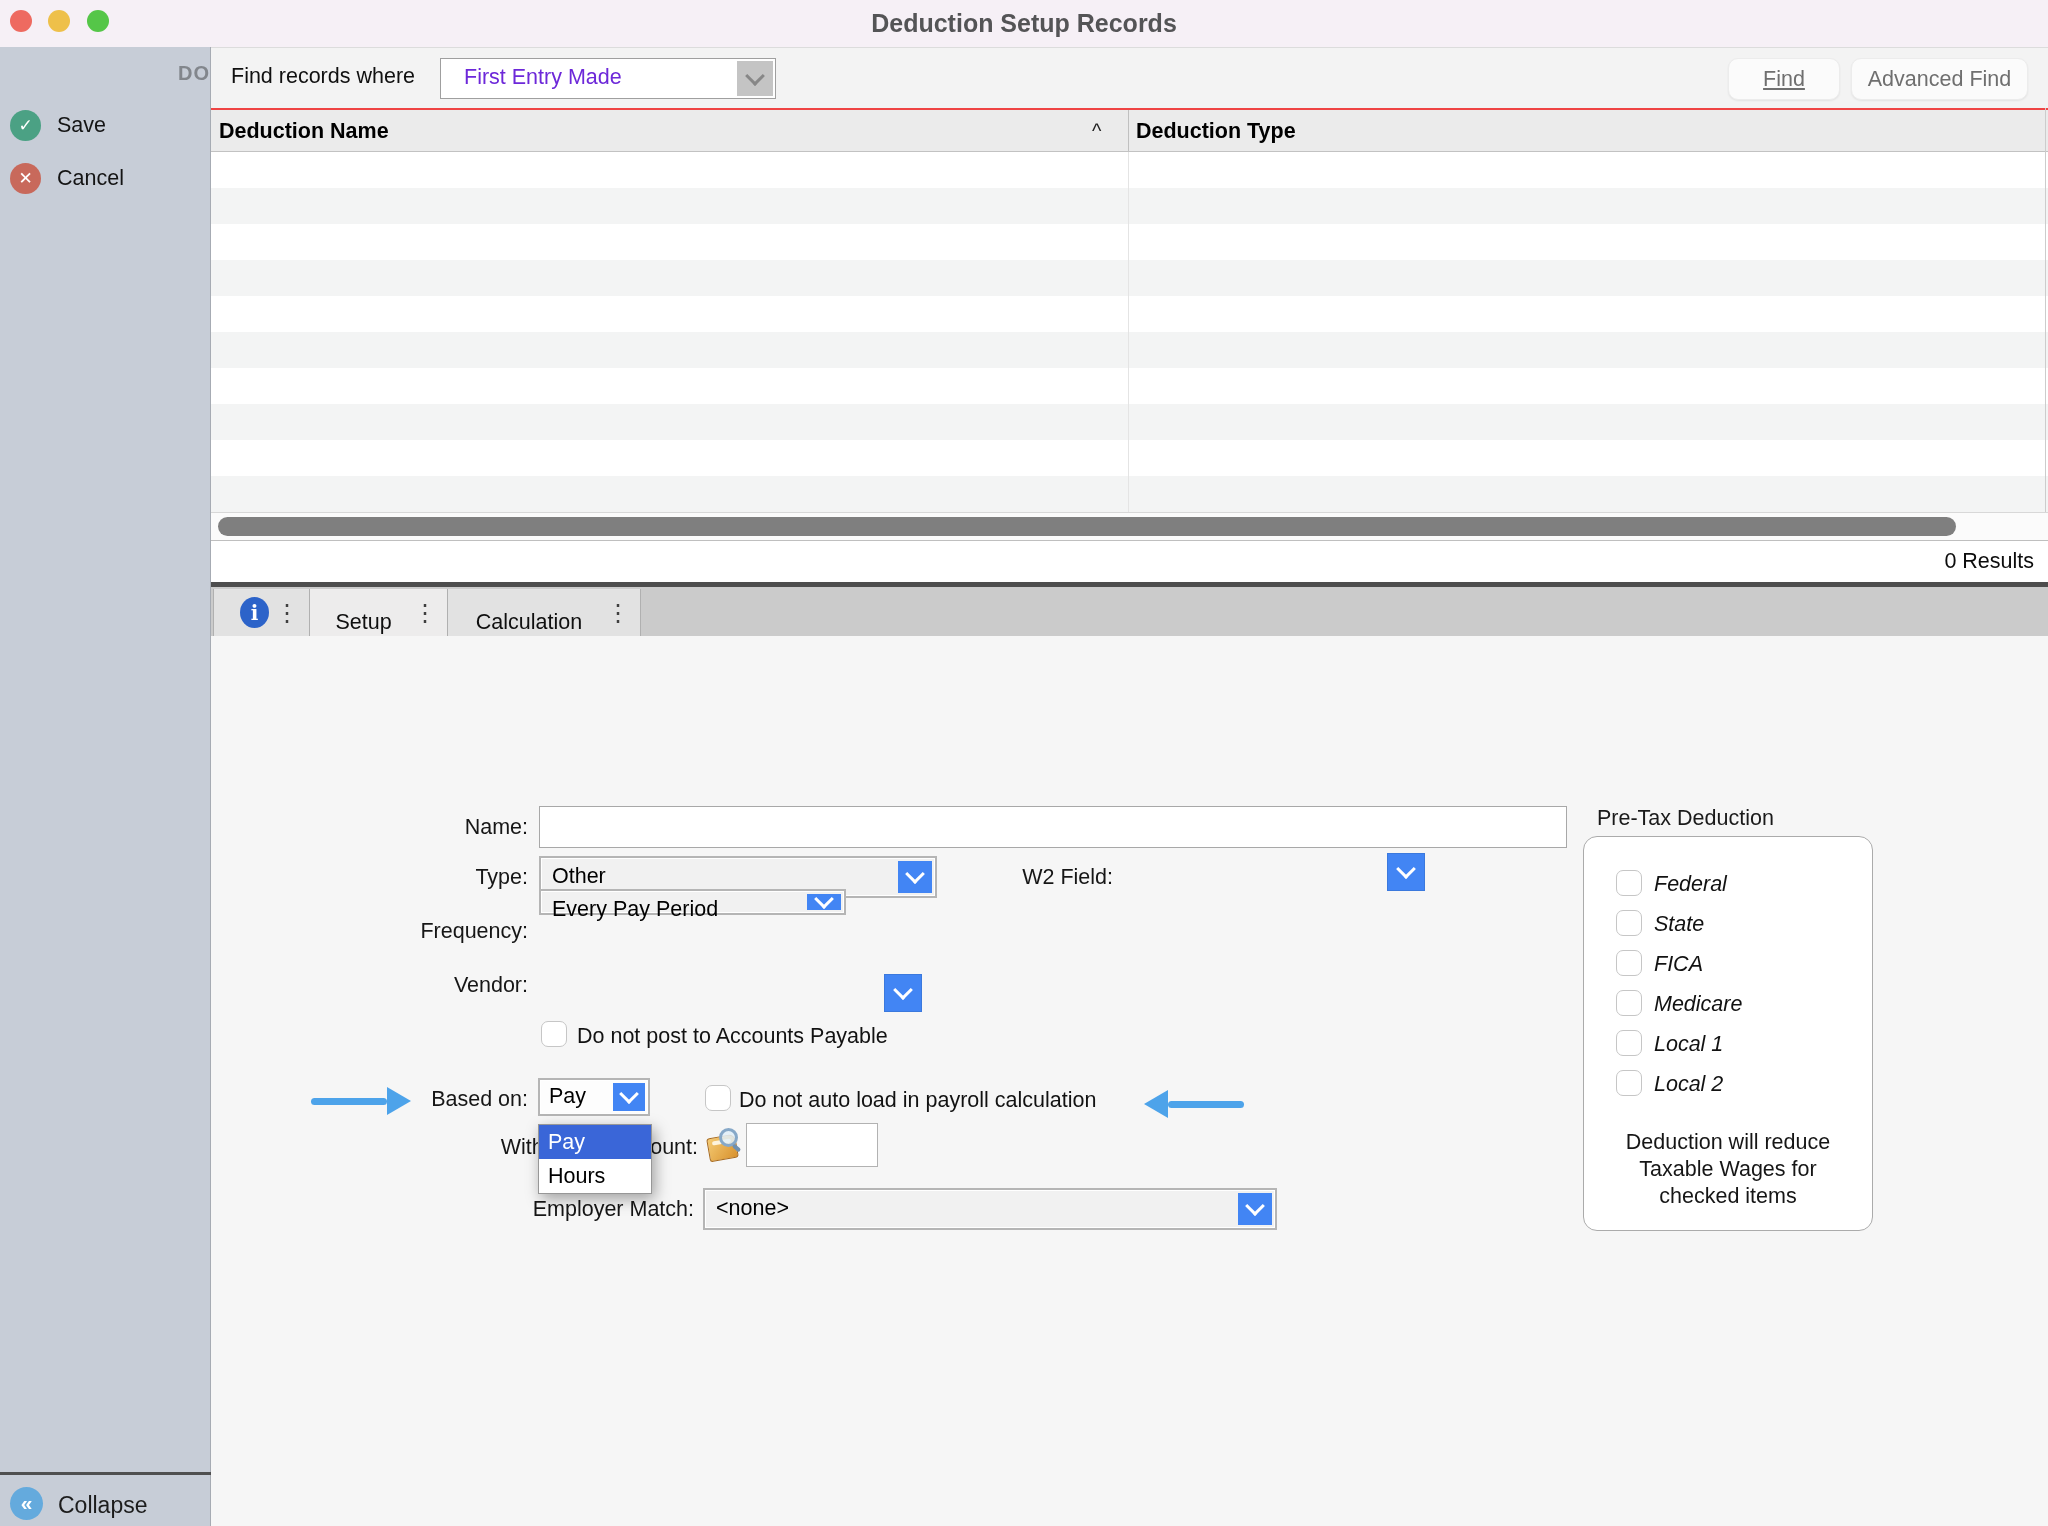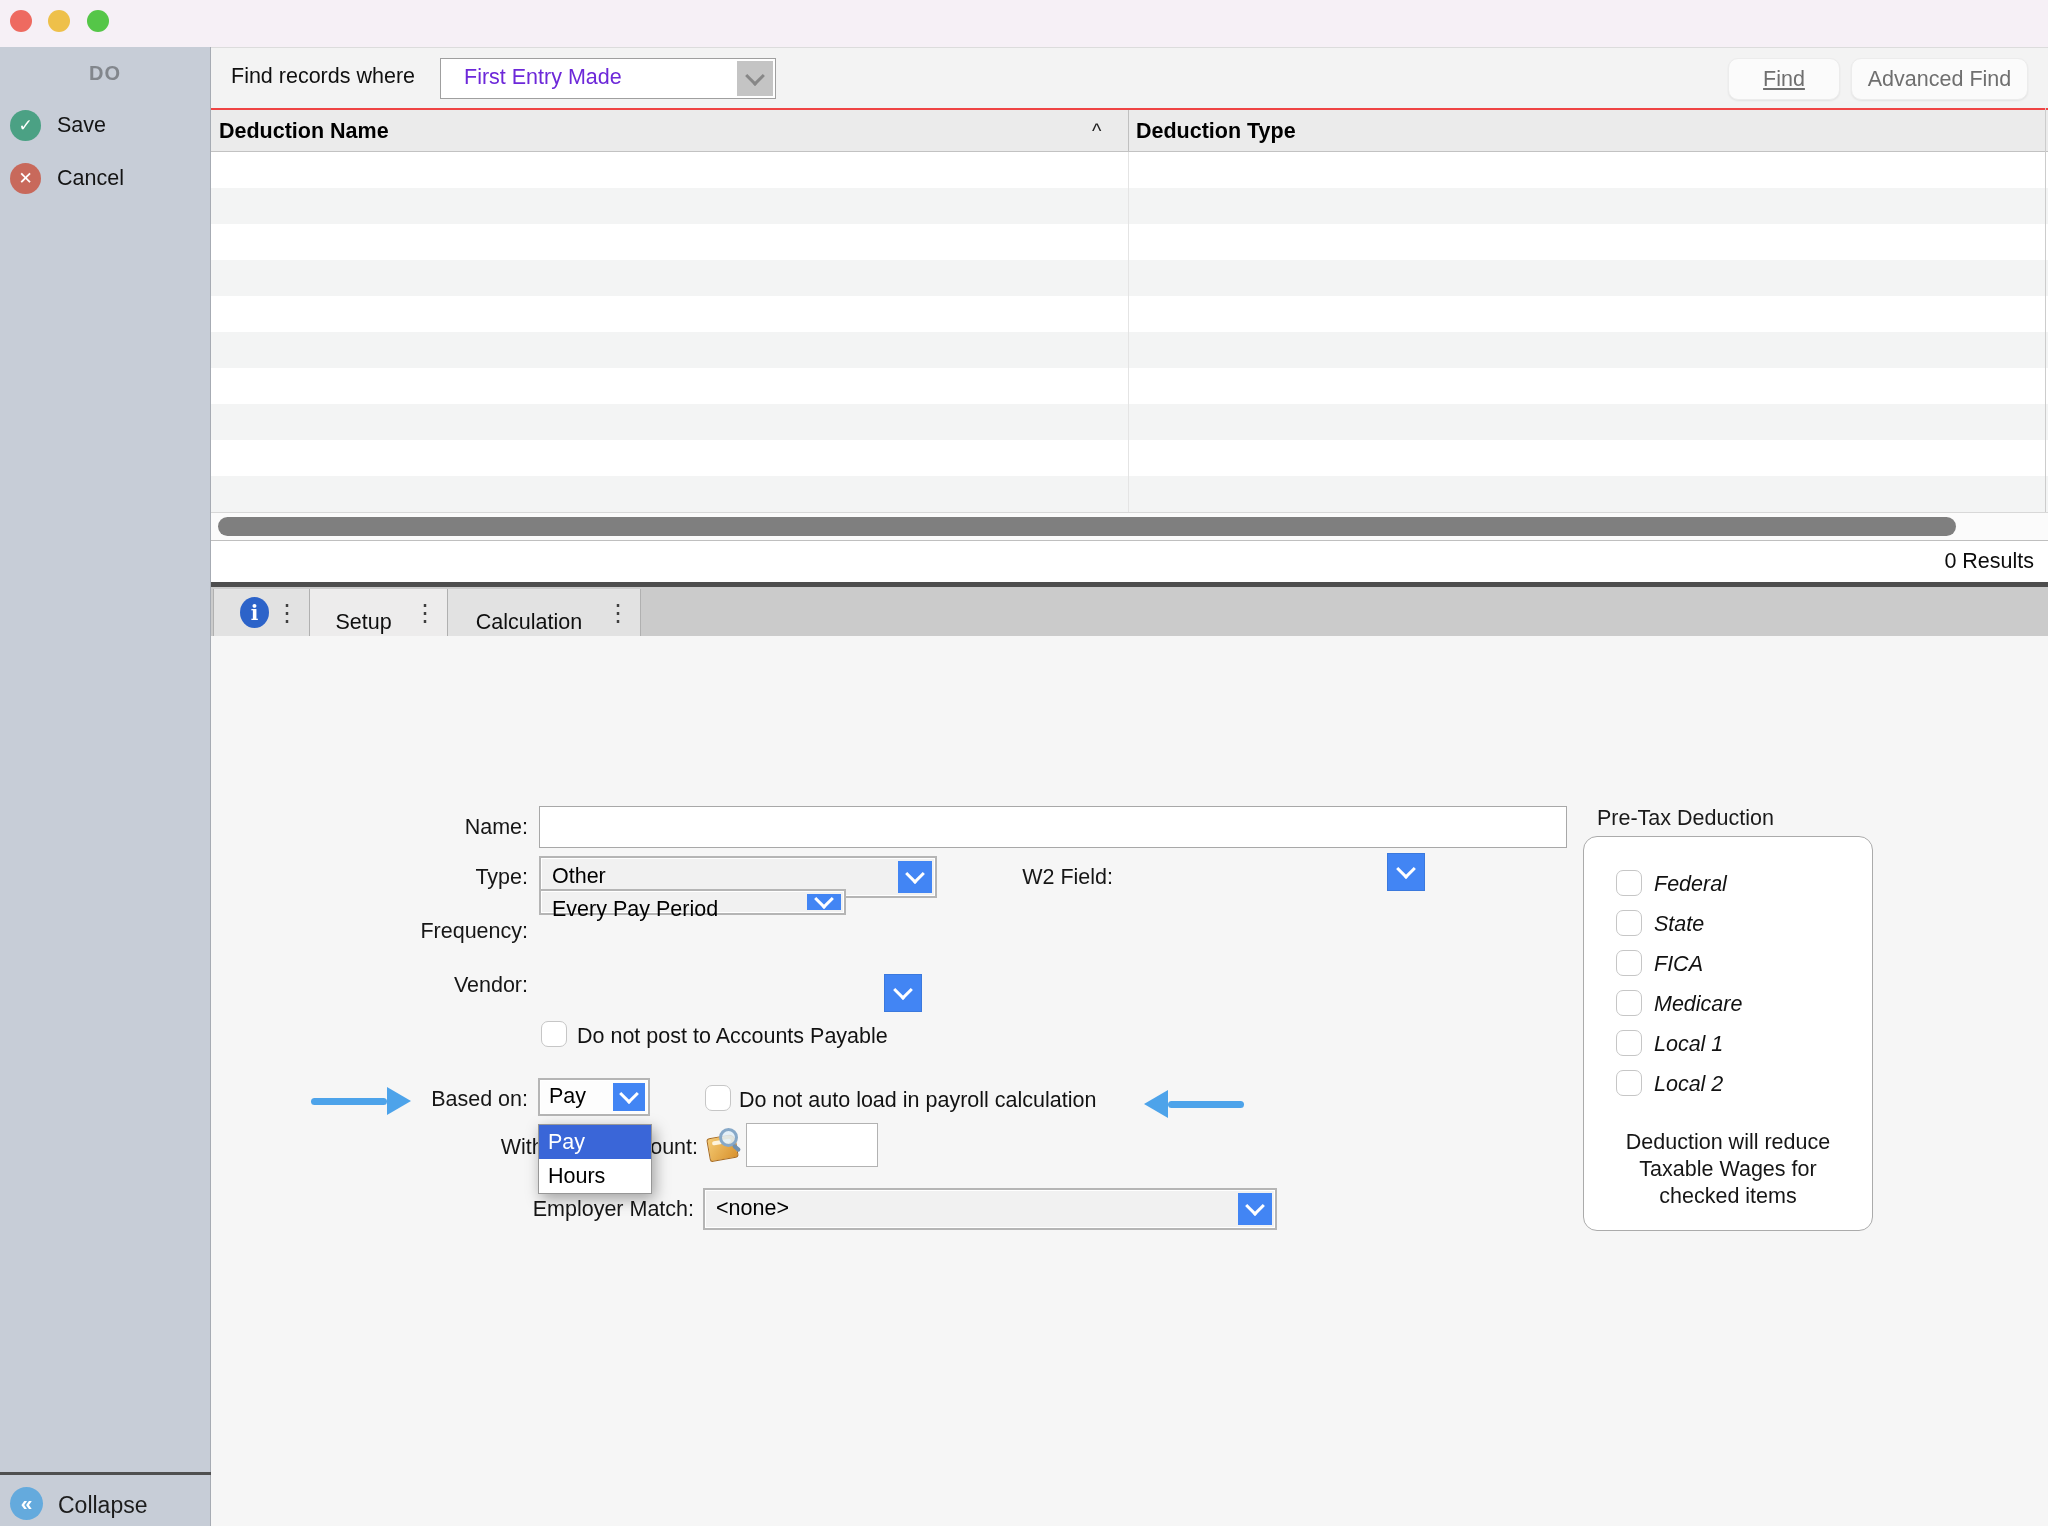--- a/index.html
+++ b/index.html
@@ -11,21 +11,21 @@
   .tl{position:absolute;top:10px;width:22px;height:22px;border-radius:50%;}
   .tl.red{left:10px;background:#ee6a60;}
   .tl.yellow{left:48px;background:#eec04a;}
   .tl.green{left:87px;background:#55c648;}
   .win-title{position:absolute;left:0;top:9px;width:100%;text-align:center;
              font-size:25px;font-weight:bold;color:#545456;}
 
   
   .sidebar{position:absolute;left:0;top:47px;width:211px;height:1479px;
            background:#c7cdd7;border-right:1px solid #a6abb3;box-sizing:border-box;}
-  .do-label{position:absolute;top:15px;left:0;width:100%;text-align:center;
+  .do-label{position:absolute;top:15px;left:0;width:100%;text-align:right;
             font-size:20px;font-weight:bold;letter-spacing:1px;color:#82868c;}
   .side-item{position:absolute;left:0;width:100%;height:36px;cursor:default;}
   .side-item .circ{position:absolute;left:10px;top:0;width:31px;height:31px;border-radius:50%;
                    display:flex;align-items:center;justify-content:center;color:#fff;font-size:17px;}
   .side-item .s-lbl{position:absolute;left:57px;top:3px;font-size:21.5px;color:#141414;}
   .circ.green-c{background:#4ba184;}
   .circ.red-c{background:#c8695b;}
   .circ.blue-c{background:#64aadd;font-size:21px;font-weight:bold;padding-bottom:2px;box-sizing:border-box;}
   .collapse-sep{position:absolute;left:0;top:1425px;width:211px;height:3px;background:#4f4f4f;}
   .collapse-row{position:absolute;left:0;top:1440px;width:100%;height:36px;}
@@ -141,20 +141,21 @@
 </style>
 </head>
 <body>
 
 <div class="page">
 
   <div class="titlebar">
     <span class="tl red"></span>
     <span class="tl yellow"></span>
     <span class="tl green"></span>
+    <div class="win-title">Deduction Setup Records</div>
   </div>
 
   <aside class="sidebar">
     <div class="do-label">DO</div>
     <div class="side-item" style="top:63px;">
       <span class="circ green-c">✓</span>
       <span class="s-lbl">Save</span>
     </div>
     <div class="side-item" style="top:116px;">
       <span class="circ red-c">✕</span>

